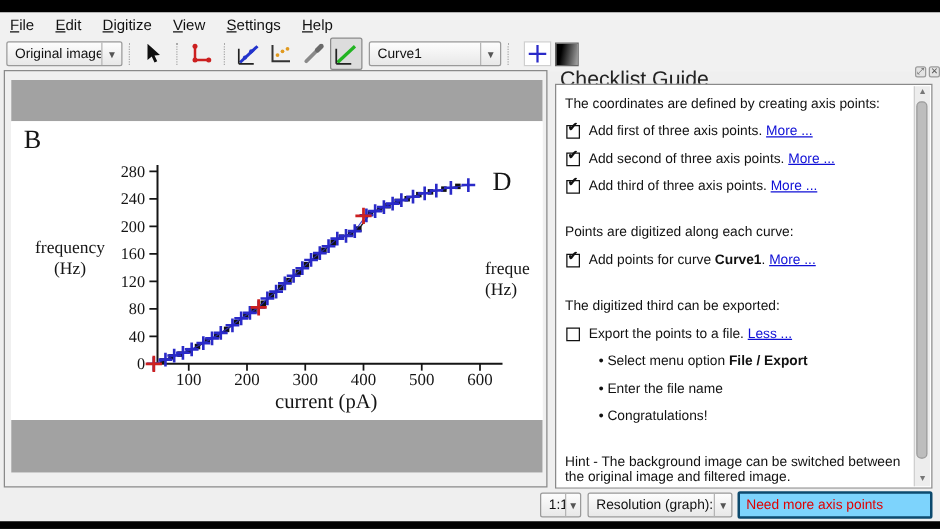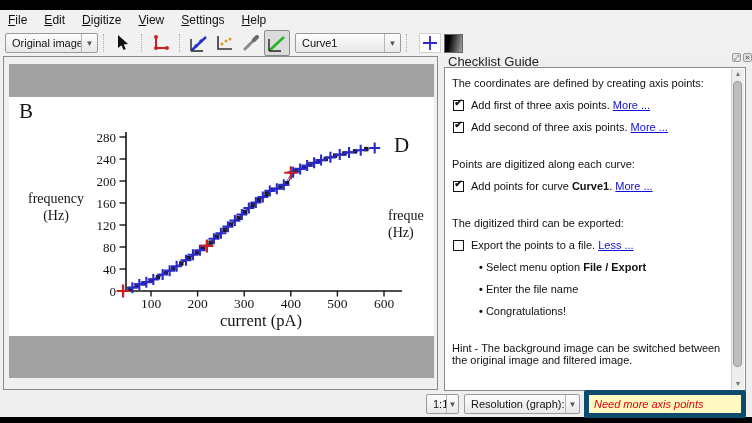--- a/index.html
+++ b/index.html
@@ -34,21 +34,21 @@
   #band-bottom{top:272px;height:42px;}
   #chart-white{position:absolute;left:0;top:33px;width:425px;height:239px;background:#fff;overflow:hidden;}
   .serif{font-family:"Liberation Serif","DejaVu Serif",serif;color:#151515;}
   .panel-letter{position:absolute;font-size:21px;}
   #label-B{left:10px;top:2px;}
   #label-D{left:385px;top:36px;}
   #ylabel{position:absolute;left:6px;top:93px;width:82px;text-align:center;font-size:14px;line-height:17px;}
   #right-cut-label{position:absolute;left:379px;top:110px;width:60px;font-size:14px;line-height:17px;white-space:nowrap;}
 
   
-  #checklist-title{position:absolute;left:448px;top:44px;font-size:13px;color:#222;}
+  #checklist-title{position:absolute;left:448px;top:44px;font-size:17px;color:#222;}
   .dock-btn{position:absolute;top:43px;width:9px;height:9px;border:1px solid #9a9a9a;border-radius:2px;
     background:#e4e4e4;color:#555;font-size:7px;line-height:8px;text-align:center;box-sizing:border-box;}
   #dock-float{left:732px;}
   #dock-close{left:743px;}
   #checklist-body{position:absolute;left:444px;top:57px;width:302px;height:324px;background:#fff;
     border:1px solid #8a8a8a;box-sizing:border-box;overflow:hidden;}
   #checklist-content{position:absolute;left:0;top:0;width:286px;padding:7px 4px 0 7px;box-sizing:border-box;
     font-size:11px;color:#111;}
   .cl-para{margin:2px 0 10px 0;}
   .cl-item{margin:0 0 10px 0;display:flex;align-items:flex-start;}
@@ -63,22 +63,22 @@
   
   #cl-scrollbar{position:absolute;right:1px;top:1px;width:12px;height:320px;background:#ededed;border-left:1px solid #cfcfcf;}
   .sb-arrow{position:absolute;left:1px;width:10px;height:10px;color:#777;font-size:7px;line-height:10px;text-align:center;}
   #sb-up{top:0;}
   #sb-down{bottom:0;}
   #sb-thumb{position:absolute;left:1px;top:12px;width:9px;height:286px;background:#bdbdbd;border:1px solid #999;border-radius:4px;box-sizing:border-box;}
 
   
   #statusbar{position:absolute;left:0;top:381px;width:100%;height:26px;background:#efefef;
     display:flex;align-items:center;justify-content:flex-end;padding-right:6px;box-sizing:border-box;padding-left:36px;}
-  #status-field{width:142px;height:18px;background:#fef9c3;border:5px solid #0c4a6e;border-radius:2px;
-    font-size:11px;color:#e00000;display:flex;align-items:center;padding:0 5px;margin-left:4px;font-style:italic;}
+  #status-field{width:142px;height:18px;background:#7dd3fc;border:2px solid #0c4a6e;border-radius:2px;
+    font-size:11px;color:#e00000;display:flex;align-items:center;padding:0 5px;margin-left:4px;}
   #zoom-combo{width:33px;}
   #res-combo{width:116px;margin-left:5px;}
 </style>
 </head>
 <body>
 
 <div id="app">
 
   <div id="menubar">
       <span class="menu-item"><u>F</u>ile</span>
@@ -279,20 +279,24 @@
     <div id="checklist-content">
         <div class="cl-para"><span>The coordinates are defined by creating axis points:</span></div>
         <div class="cl-item">
           <span class="cl-box checked"></span>
           <span><span>Add first of three axis points. </span><a class="cl-link">More ...</a></span>
         </div>
         <div class="cl-item">
           <span class="cl-box checked"></span>
           <span><span>Add second of three axis points. </span><a class="cl-link">More ...</a></span>
         </div>
+        <div class="cl-item">
+          <span class="cl-box checked"></span>
+          <span><span>Add third of three axis points. </span><a class="cl-link">More ...</a></span>
+        </div>
         <div class="cl-gap"></div>
         <div class="cl-para"><span>Points are digitized along each curve:</span></div>
         <div class="cl-item">
           <span class="cl-box checked"></span>
           <span><span>Add points for curve </span><span class="bold">Curve1</span><span>. </span><a class="cl-link">More ...</a></span>
         </div>
         <div class="cl-gap"></div>
         <div class="cl-para"><span>The digitized third can be exported:</span></div>
         <div class="cl-item">
           <span class="cl-box"></span>

